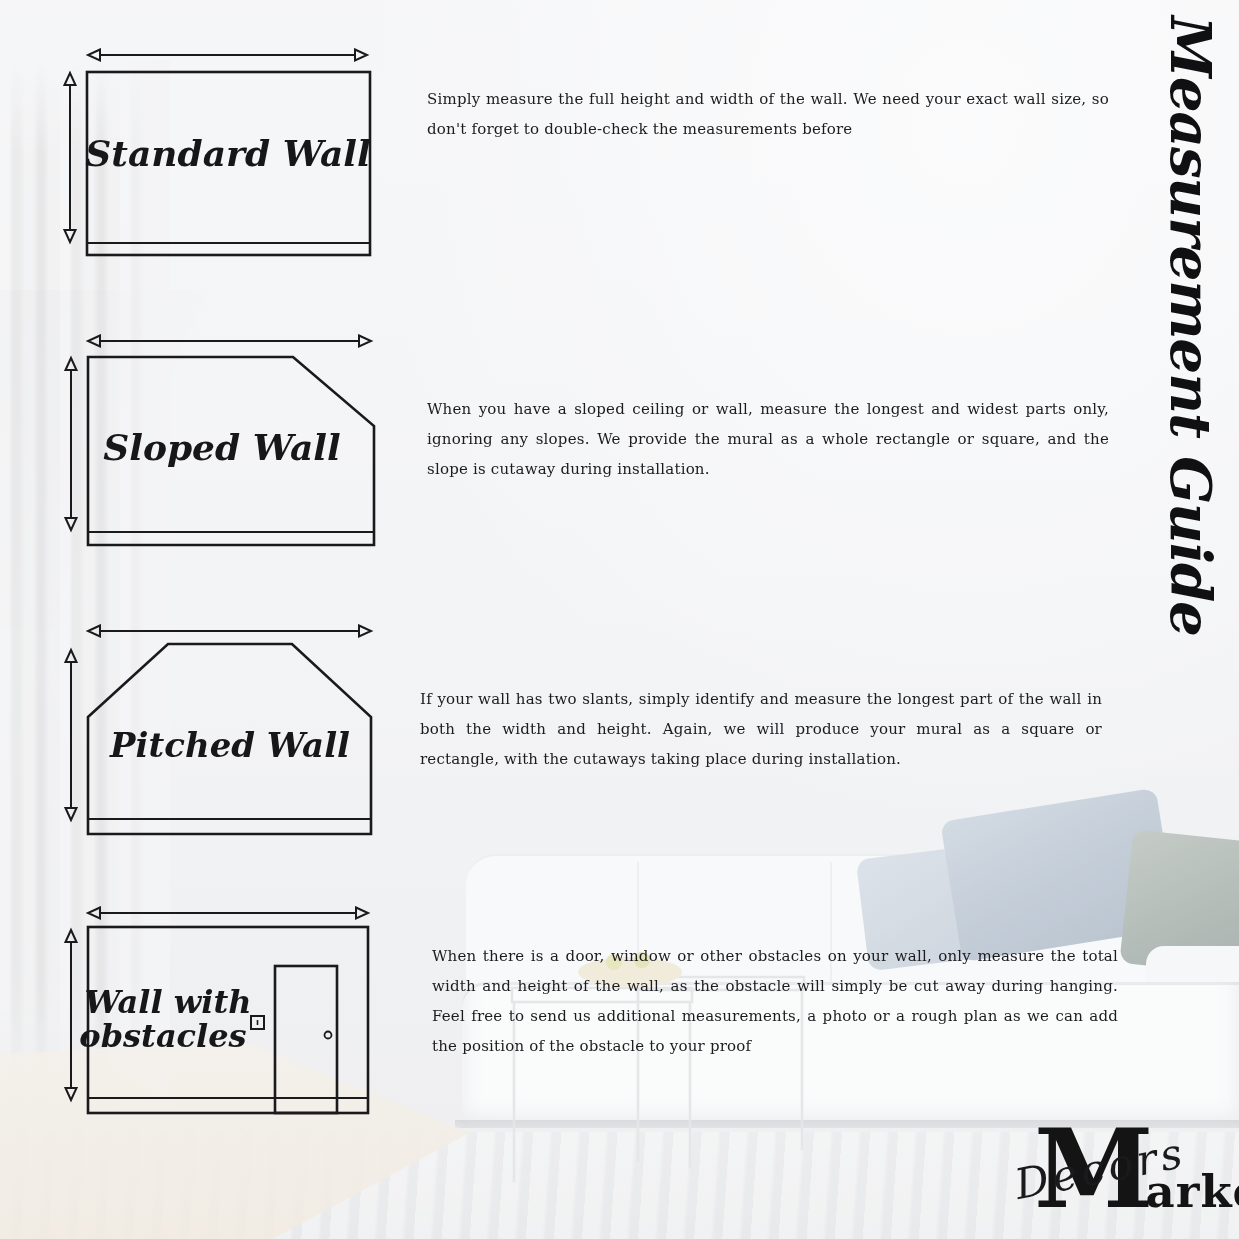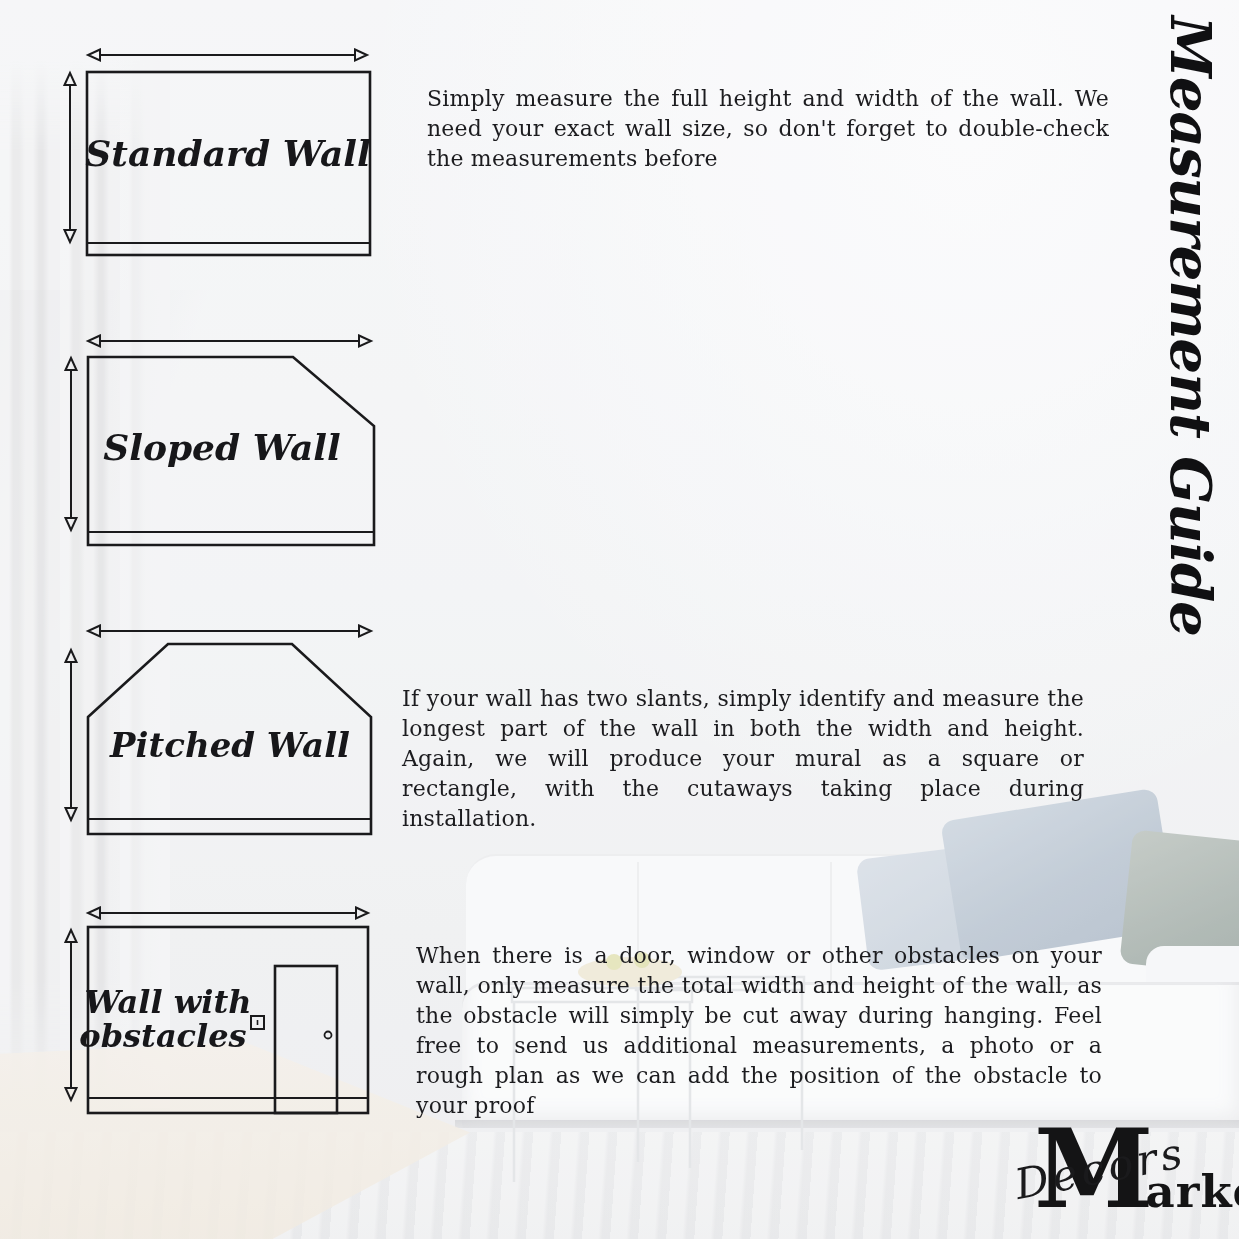--- a/index.html
+++ b/index.html
@@ -47,21 +47,21 @@
   .floor-wood{position:absolute;left:0;top:1042px;width:470px;height:197px;
     background:linear-gradient(180deg,#f0eae1,#ebe2d4);
     clip-path:polygon(0 6%,52% 0,100% 46%,58% 100%,0 100%);opacity:.85;}
   .table-svg{position:absolute;left:450px;top:940px;}
   .wash{position:absolute;inset:0;background:rgba(255,255,255,.30);}
 
   
   .diagram{position:absolute;}
   .wall-label{font-family:"DejaVu Serif",serif;font-style:italic;font-weight:bold;
     fill:#17171a;}
-  .para{position:absolute;width:682px;font-size:22px;line-height:30px;color:#1c1c1f;
+  .para{position:absolute;width:682px;font-size:15px;line-height:30px;color:#1c1c1f;
     text-align:justify;letter-spacing:.2px;}
   .para p{margin:0;}
   .vertical-title{position:absolute;left:1224px;top:16px;transform:rotate(90deg);
     transform-origin:0 0;white-space:nowrap;font-style:italic;font-weight:bold;
     font-size:56px;letter-spacing:-1px;color:#101012;}
   .logo{position:absolute;left:1034px;top:1124px;color:#141415;}
   .logo-m{font-size:108px;font-weight:bold;line-height:90px;}
   .logo-rest{font-size:45px;font-weight:bold;margin-left:-8px;letter-spacing:1px;}
   .logo-script{position:absolute;left:-20px;top:20px;transform:rotate(-11deg);
     font-style:italic;font-size:42px;font-weight:normal;letter-spacing:4px;color:#1a1a1c;}
@@ -133,37 +133,40 @@
     </g>
     <g stroke="#1a1a1c" stroke-width="2" fill="none">
       <line x1="71" y1="370" x2="71" y2="518"></line>
       <path d="M 65.5 370 L 71 358 L 76.5 370 Z"></path>
       <path d="M 65.5 518 L 71 530 L 76.5 518 Z"></path>
     </g>
     <polygon points="88,357 293,357 374,426 374,545 88,545" stroke="#1a1a1c" stroke-width="2.6" fill="none"></polygon>
     <line x1="88" y1="532" x2="374" y2="532" stroke="#1a1a1c" stroke-width="1.8"></line>
     <text class="wall-label" x="222" y="460" font-size="36" text-anchor="middle">Sloped Wall</text>
   </svg>
+  <div class="para" style="left:427px;top:394px">
+    <p>When you have a sloped ceiling or wall, measure the longest and widest parts only, ignoring any slopes. We provide the mural as a whole rectangle or square, and the slope is cutaway during installation.</p>
+  </div>
 
   <svg class="diagram" style="left:50px;top:615px" width="340" height="232" viewBox="50 615 340 232">
     <g stroke="#1a1a1c" stroke-width="2" fill="none">
       <line x1="100" y1="631" x2="359" y2="631"></line>
       <path d="M 100 625.5 L 88 631 L 100 636.5 Z"></path>
       <path d="M 359 625.5 L 371 631 L 359 636.5 Z"></path>
     </g>
     <g stroke="#1a1a1c" stroke-width="2" fill="none">
       <line x1="71" y1="662" x2="71" y2="808"></line>
       <path d="M 65.5 662 L 71 650 L 76.5 662 Z"></path>
       <path d="M 65.5 808 L 71 820 L 76.5 808 Z"></path>
     </g>
     <polygon points="88,717 168,644 292,644 371,717 371,834 88,834" stroke="#1a1a1c" stroke-width="2.6" fill="none"></polygon>
     <line x1="88" y1="819" x2="371" y2="819" stroke="#1a1a1c" stroke-width="1.8"></line>
     <text class="wall-label" x="230" y="757" font-size="34" text-anchor="middle">Pitched Wall</text>
   </svg>
-  <div class="para" style="left:402px;top:684px">
+  <div class="para" style="left:420px;top:684px">
     <p>If your wall has two slants, simply identify and measure the longest part of the wall in both the width and height. Again, we will produce your mural as a square or rectangle, with the cutaways taking place during installation.</p>
   </div>
 
   <svg class="diagram" style="left:50px;top:898px" width="340" height="228" viewBox="50 898 340 228">
     <g stroke="#1a1a1c" stroke-width="2" fill="none">
       <line x1="100" y1="913" x2="356" y2="913"></line>
       <path d="M 100 907.5 L 88 913 L 100 918.5 Z"></path>
       <path d="M 356 907.5 L 368 913 L 356 918.5 Z"></path>
     </g>
     <g stroke="#1a1a1c" stroke-width="2" fill="none">
@@ -173,21 +176,21 @@
     </g>
     <rect x="88" y="927" width="280" height="186" stroke="#1a1a1c" stroke-width="2.6" fill="none"></rect>
     <line x1="88" y1="1098" x2="368" y2="1098" stroke="#1a1a1c" stroke-width="1.8"></line>
     <rect x="275" y="966" width="62" height="147" stroke="#1a1a1c" stroke-width="2.6" fill="none"></rect>
     <circle cx="328" cy="1035" r="3.5" stroke="#1a1a1c" stroke-width="1.8" fill="none"></circle>
     <rect x="251" y="1016" width="13" height="13" stroke="#1a1a1c" stroke-width="2" fill="none"></rect>
     <line x1="257.5" y1="1020" x2="257.5" y2="1025" stroke="#1a1a1c" stroke-width="1.6"></line>
     <text class="wall-label" x="168" y="1013" font-size="32" text-anchor="middle">Wall with</text>
     <text class="wall-label" x="163" y="1047" font-size="32" text-anchor="middle">obstacles</text>
   </svg>
-  <div class="para" style="left:416px;top:941px;width:686px">
+  <div class="para" style="left:432px;top:941px;width:686px">
     <p>When there is a door, window or other obstacles on your wall, only measure the total width and height of the wall, as the obstacle will simply be cut away during hanging. Feel free to send us additional measurements, a photo or a rough plan as we can add the position of the obstacle to your proof</p>
   </div>
 
   <div class="logo">
     <span class="logo-m">M</span><span class="logo-rest">arket</span>
     <span class="logo-script">Decors</span>
   </div>
 
 </div>
 

